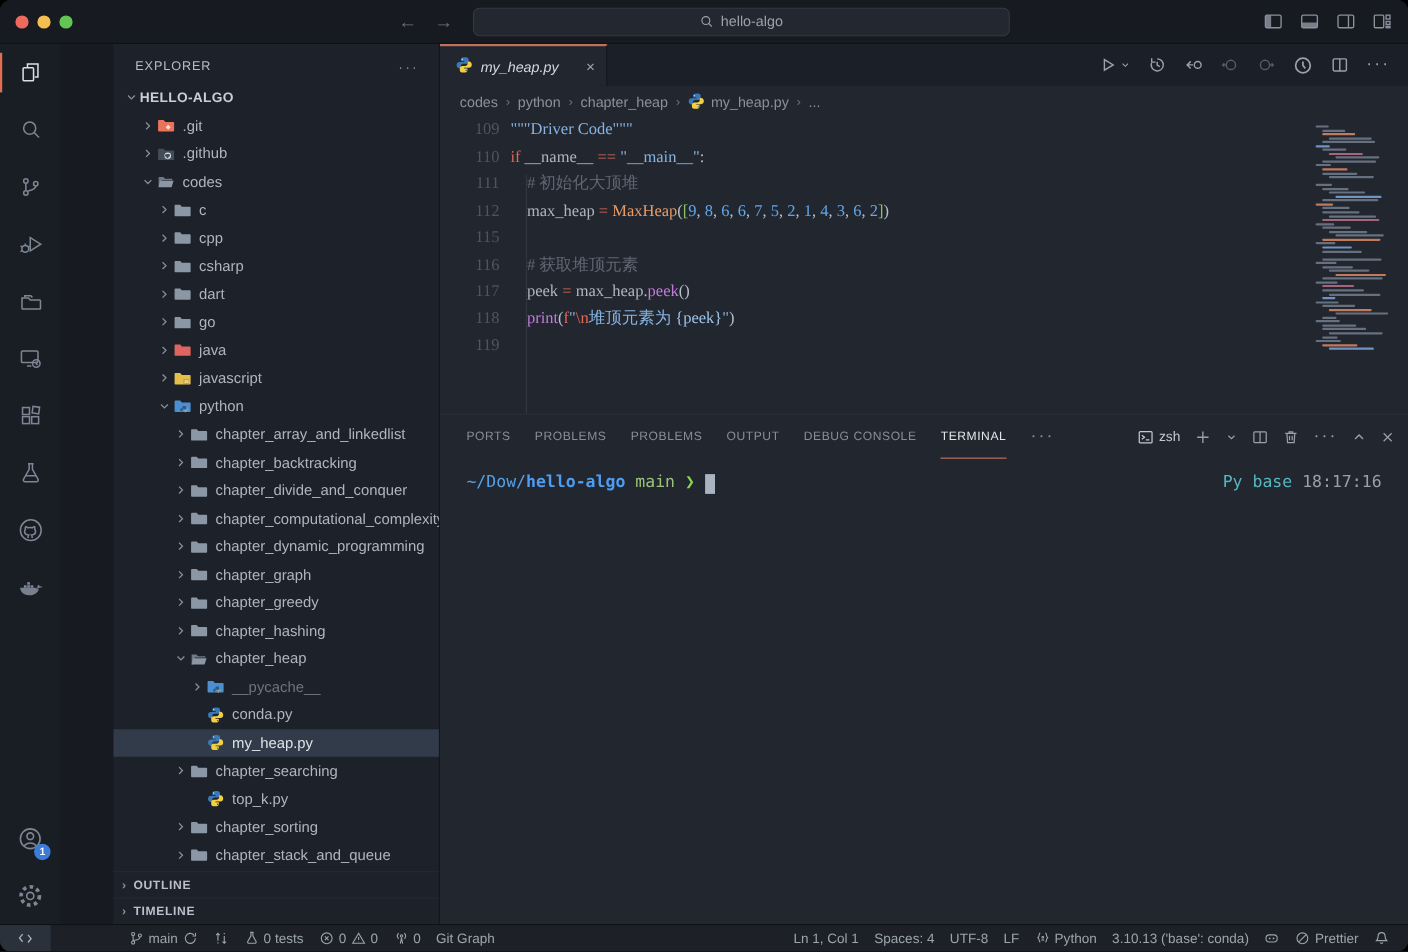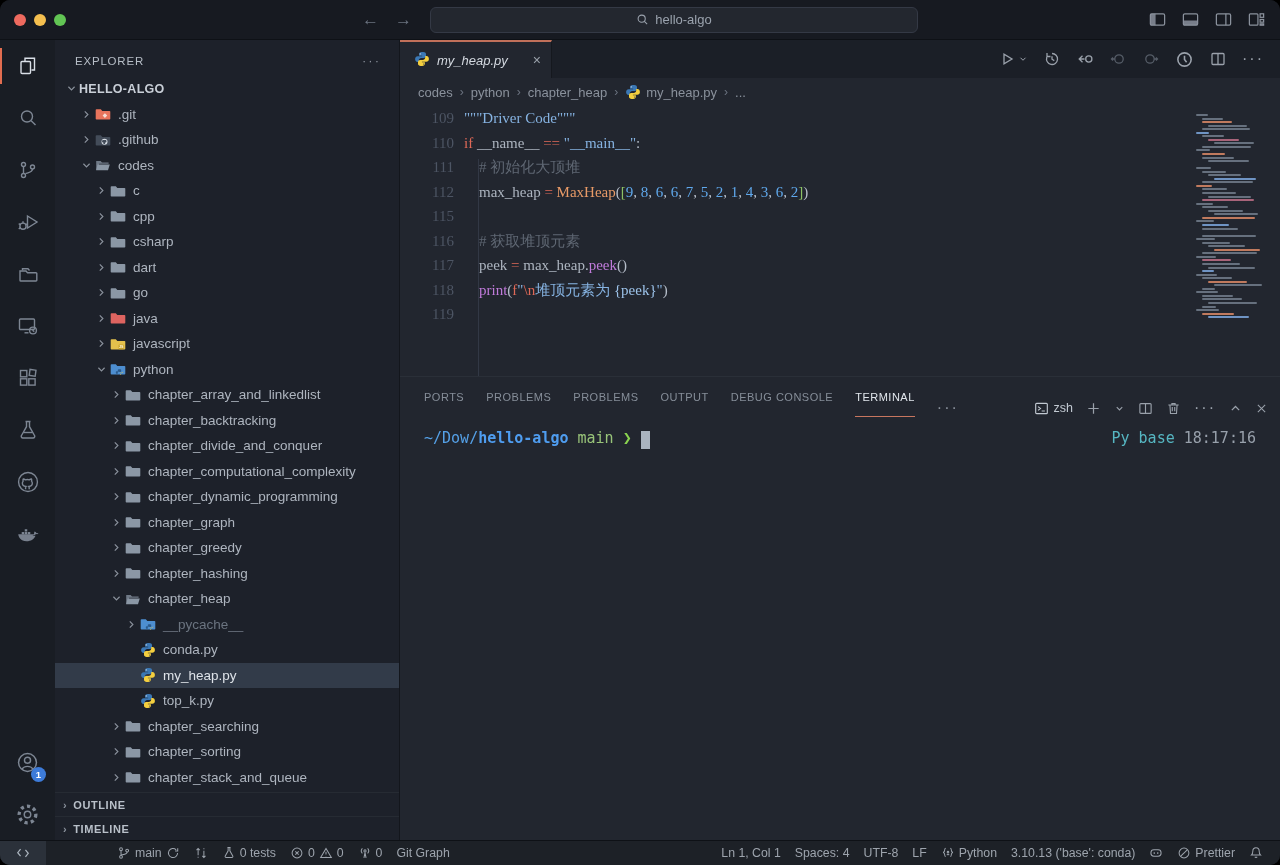--- a/index.html
+++ b/index.html
@@ -24,21 +24,21 @@
   
   .activitybar { background:#191d24; display:flex; flex-direction:column; align-items:center; padding-top:0; position:relative; }
   .act-item { width:55px; height:52px; display:flex; align-items:center; justify-content:center; color:#7d8693; position:relative; }
   .act-item.active { color:#d9dfe7; }
   .act-item.active::before { content:""; position:absolute; left:0; top:8px; bottom:8px; width:2px; background:#e26d50; }
   .act-bottom { margin-top:auto; display:flex; flex-direction:column; align-items:center; }
   .badge { position:absolute; right:9px; bottom:6px; min-width:15px; height:15px; border-radius:50%; background:#3d7bd9;
            color:#fff; font-size:9.5px; display:flex; align-items:center; justify-content:center; font-weight:bold; }
 
   
-  .sidebar { background:#1d212a; border-right:1px solid #13161c; display:flex; flex-direction:column; min-height:0; }
+  .sidebar { background:#1d212a; border-right:1px solid #13161c; display:flex; flex-direction:column; min-height:0;margin-left:48px; }
   .side-header { display:flex; align-items:center; justify-content:space-between; padding:13px 18px 8px 20px;
                  color:#b6bdc6; font-size:11.5px; letter-spacing:.8px; }
   .side-header .more { color:#8a919c; letter-spacing:2px; font-size:13px; }
   .tree { flex:1; overflow:hidden; }
   .tree-row { display:flex; align-items:center; height:25.5px; color:#aeb5bf; font-size:13.5px; white-space:nowrap; }
   .tree-row.selected { background:#323b49; color:#dde2e8; }
   .tree-row.root { font-weight:bold; color:#c9cfd7; font-size:12.5px; letter-spacing:.3px; }
   .tree-row.dim .lbl { color:#6b7480; }
   .tree-row .chev { width:16px; display:inline-flex; justify-content:center; color:#8a919c; flex:none; }
   .tree-row .ticon { width:18px; display:inline-flex; justify-content:center; margin-right:6px; flex:none; }
@@ -63,21 +63,21 @@
   .code-line .gutter { width:42px; margin-left:12px; text-align:right; color:#4d5564; flex:none; }
   .code-line .ltext { margin-left:10px; }
   .tk-kw{color:#e06958}.tk-fn{color:#c07bdb}.tk-cls{color:#e89a67}.tk-num{color:#5fa8ec}.tk-str{color:#86b3e2}
   .tk-esc{color:#e06958}.tk-cmt{color:#5f6773}.tk-br{color:#8cc265}.tk-pun{color:#b5bdc9}.tk-pln{color:#adb5c0}.tk-ipl{color:#9dc3ea}
   .indent-guide { position:absolute; left:78px; top:53px; height:217px; width:1px; background:#323845; }
   .minimap { position:absolute; top:8px; right:14px; width:70px; }
   .minimap .mrow { height:2px; margin-bottom:1.55px; border-radius:1px; }
 
   
   .panel { flex:1; border-top:1px solid #2a2f38; display:flex; flex-direction:column; min-height:0; }
-  .panel-header { height:40px; display:flex; align-items:flex-end; flex:none; padding:0 12px 0 24px; }
+  .panel-header { height:40px; display:flex; align-items:center; flex:none; padding:0 12px 0 24px; }
   .ptab { margin-right:22px; font-size:11px; letter-spacing:.5px; color:#868e99; height:40px; display:flex; align-items:center;
           border-bottom:1px solid transparent; }
   .ptab.active { color:#e1e6ec; border-bottom:1px solid #c8765f; }
   .panel-more { color:#8a919c; letter-spacing:2px; margin-right:18px; }
   .panel-controls { margin-left:auto; display:flex; align-items:center; gap:13px; color:#9aa1ab; }
   .shell-label { display:flex; align-items:center; gap:5px; color:#c2c9d2; font-size:12.5px; }
   .terminal { flex:1; padding:12px 24px 0 24px; font-family:"DejaVu Sans Mono", monospace; font-size:15px; }
   .term-line { display:flex; }
   .t-path { color:#55a1e8; } .t-repo { color:#4f9df0; font-weight:bold; } .t-branch { color:#98c379; }
   .t-arrow { color:#8bd450; } .t-cursor { display:inline-block; width:9px; height:18px; background:#aab4c0; margin-left:9px; transform:translateY(2px); }
@@ -543,44 +543,44 @@
             <span class="ticon">
               <svg width="16" height="16" viewBox="0 0 16 16">
                 <path d="M7.9 1.1c-1.7 0-2.8.8-2.8 2.1v1.5h3v.6H3.6C2.2 5.3 1.1 6.4 1.1 8.1s1 2.9 2.4 2.9h1.3V9.4c0-1.4 1.1-2.5 2.5-2.5h2.6c1.2 0 2.1-.9 2.1-2.1V3.2c0-1.3-1.2-2.1-2.6-2.1z" fill="#3b78b5"></path>
                 <circle cx="6.2" cy="2.9" r=".62" fill="#dfe8f0"></circle>
                 <path d="M8.1 14.9c1.7 0 2.8-.8 2.8-2.1v-1.5h-3v-.6h4.5c1.4 0 2.5-1.1 2.5-2.8s-1-2.9-2.4-2.9h-1.3v1.6c0 1.4-1.1 2.5-2.5 2.5H6.1c-1.2 0-2.1.9-2.1 2.1v1.6c0 1.3 1.2 2.1 2.6 2.1z" fill="#f4cf3f"></path>
                 <circle cx="9.8" cy="13.1" r=".62" fill="#3b3f46"></circle>
               </svg>
             </span>
             <span class="lbl">my_heap.py</span>
           </div>
+          <div class="tree-row   " style="padding-left:53px">
+            <span class="chev">
+              <svg width="11" height="11" viewBox="0 0 16 16" fill="none" stroke="currentColor" stroke-width="1.7">
+                <path d="M5.5 3.5L10 8l-4.5 4.5"></path>
+              </svg>
+            </span>
+            <span class="ticon">
+              <svg width="16" height="16" viewBox="0 0 16 16">
+                <path d="M1.5 3.2h4.3l1.5 1.7h7.2a.8.8 0 0 1 .8.8v7a.8.8 0 0 1-.8.8H1.5a.8.8 0 0 1-.8-.8V4a.8.8 0 0 1 .8-.8z" fill="#8b97a5"></path>
+              </svg>
+            </span>
+            <span class="lbl">chapter_searching</span>
+          </div>
           <div class="tree-row   " style="padding-left:68px">
             <span class="chev"></span>
             <span class="ticon">
               <svg width="16" height="16" viewBox="0 0 16 16">
                 <path d="M7.9 1.1c-1.7 0-2.8.8-2.8 2.1v1.5h3v.6H3.6C2.2 5.3 1.1 6.4 1.1 8.1s1 2.9 2.4 2.9h1.3V9.4c0-1.4 1.1-2.5 2.5-2.5h2.6c1.2 0 2.1-.9 2.1-2.1V3.2c0-1.3-1.2-2.1-2.6-2.1z" fill="#3b78b5"></path>
                 <circle cx="6.2" cy="2.9" r=".62" fill="#dfe8f0"></circle>
                 <path d="M8.1 14.9c1.7 0 2.8-.8 2.8-2.1v-1.5h-3v-.6h4.5c1.4 0 2.5-1.1 2.5-2.8s-1-2.9-2.4-2.9h-1.3v1.6c0 1.4-1.1 2.5-2.5 2.5H6.1c-1.2 0-2.1.9-2.1 2.1v1.6c0 1.3 1.2 2.1 2.6 2.1z" fill="#f4cf3f"></path>
                 <circle cx="9.8" cy="13.1" r=".62" fill="#3b3f46"></circle>
               </svg>
             </span>
             <span class="lbl">top_k.py</span>
-          </div>
-          <div class="tree-row   " style="padding-left:53px">
-            <span class="chev">
-              <svg width="11" height="11" viewBox="0 0 16 16" fill="none" stroke="currentColor" stroke-width="1.7">
-                <path d="M5.5 3.5L10 8l-4.5 4.5"></path>
-              </svg>
-            </span>
-            <span class="ticon">
-              <svg width="16" height="16" viewBox="0 0 16 16">
-                <path d="M1.5 3.2h4.3l1.5 1.7h7.2a.8.8 0 0 1 .8.8v7a.8.8 0 0 1-.8.8H1.5a.8.8 0 0 1-.8-.8V4a.8.8 0 0 1 .8-.8z" fill="#8b97a5"></path>
-              </svg>
-            </span>
-            <span class="lbl">chapter_searching</span>
           </div>
           <div class="tree-row   " style="padding-left:53px">
             <span class="chev">
               <svg width="11" height="11" viewBox="0 0 16 16" fill="none" stroke="currentColor" stroke-width="1.7">
                 <path d="M5.5 3.5L10 8l-4.5 4.5"></path>
               </svg>
             </span>
             <span class="ticon">
               <svg width="16" height="16" viewBox="0 0 16 16">
                 <path d="M1.5 3.2h4.3l1.5 1.7h7.2a.8.8 0 0 1 .8.8v7a.8.8 0 0 1-.8.8H1.5a.8.8 0 0 1-.8-.8V4a.8.8 0 0 1 .8-.8z" fill="#8b97a5"></path>

